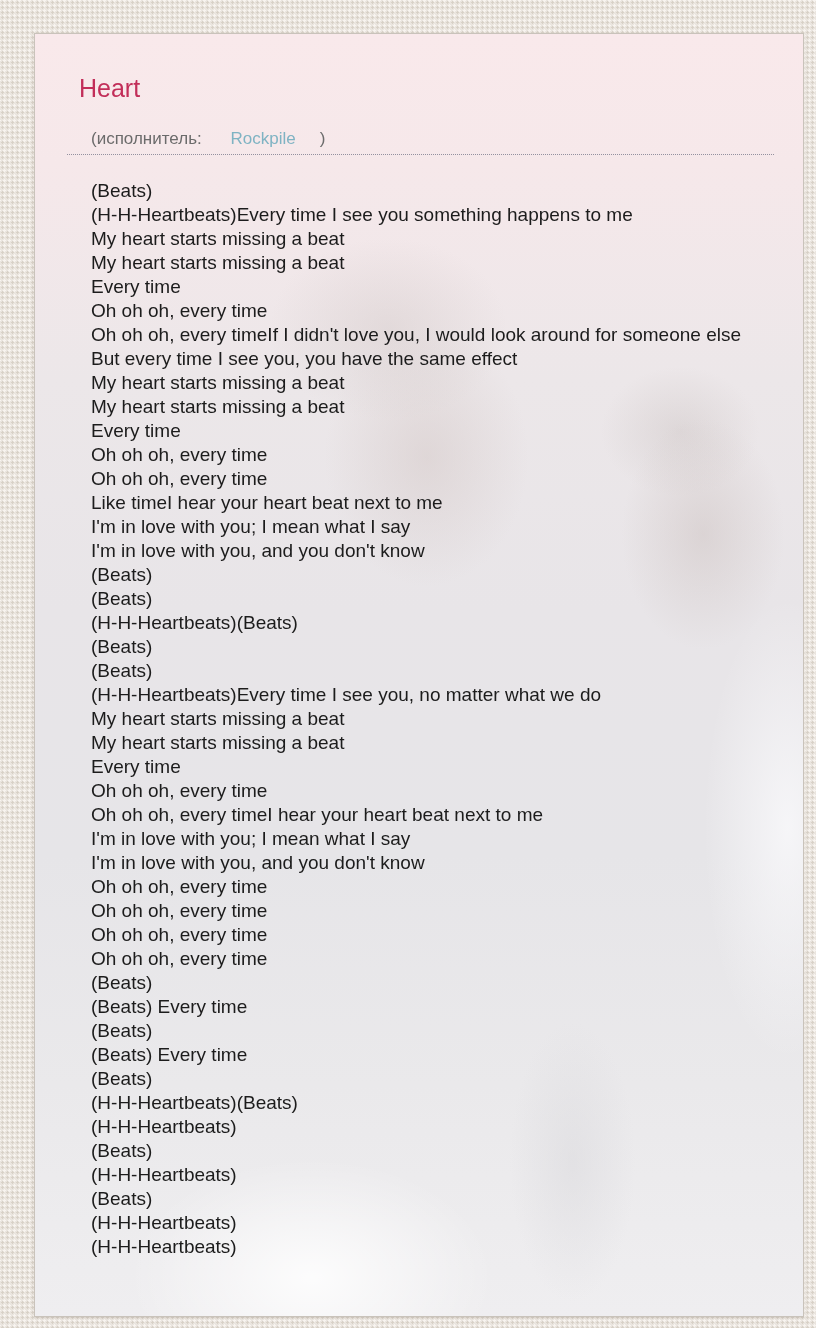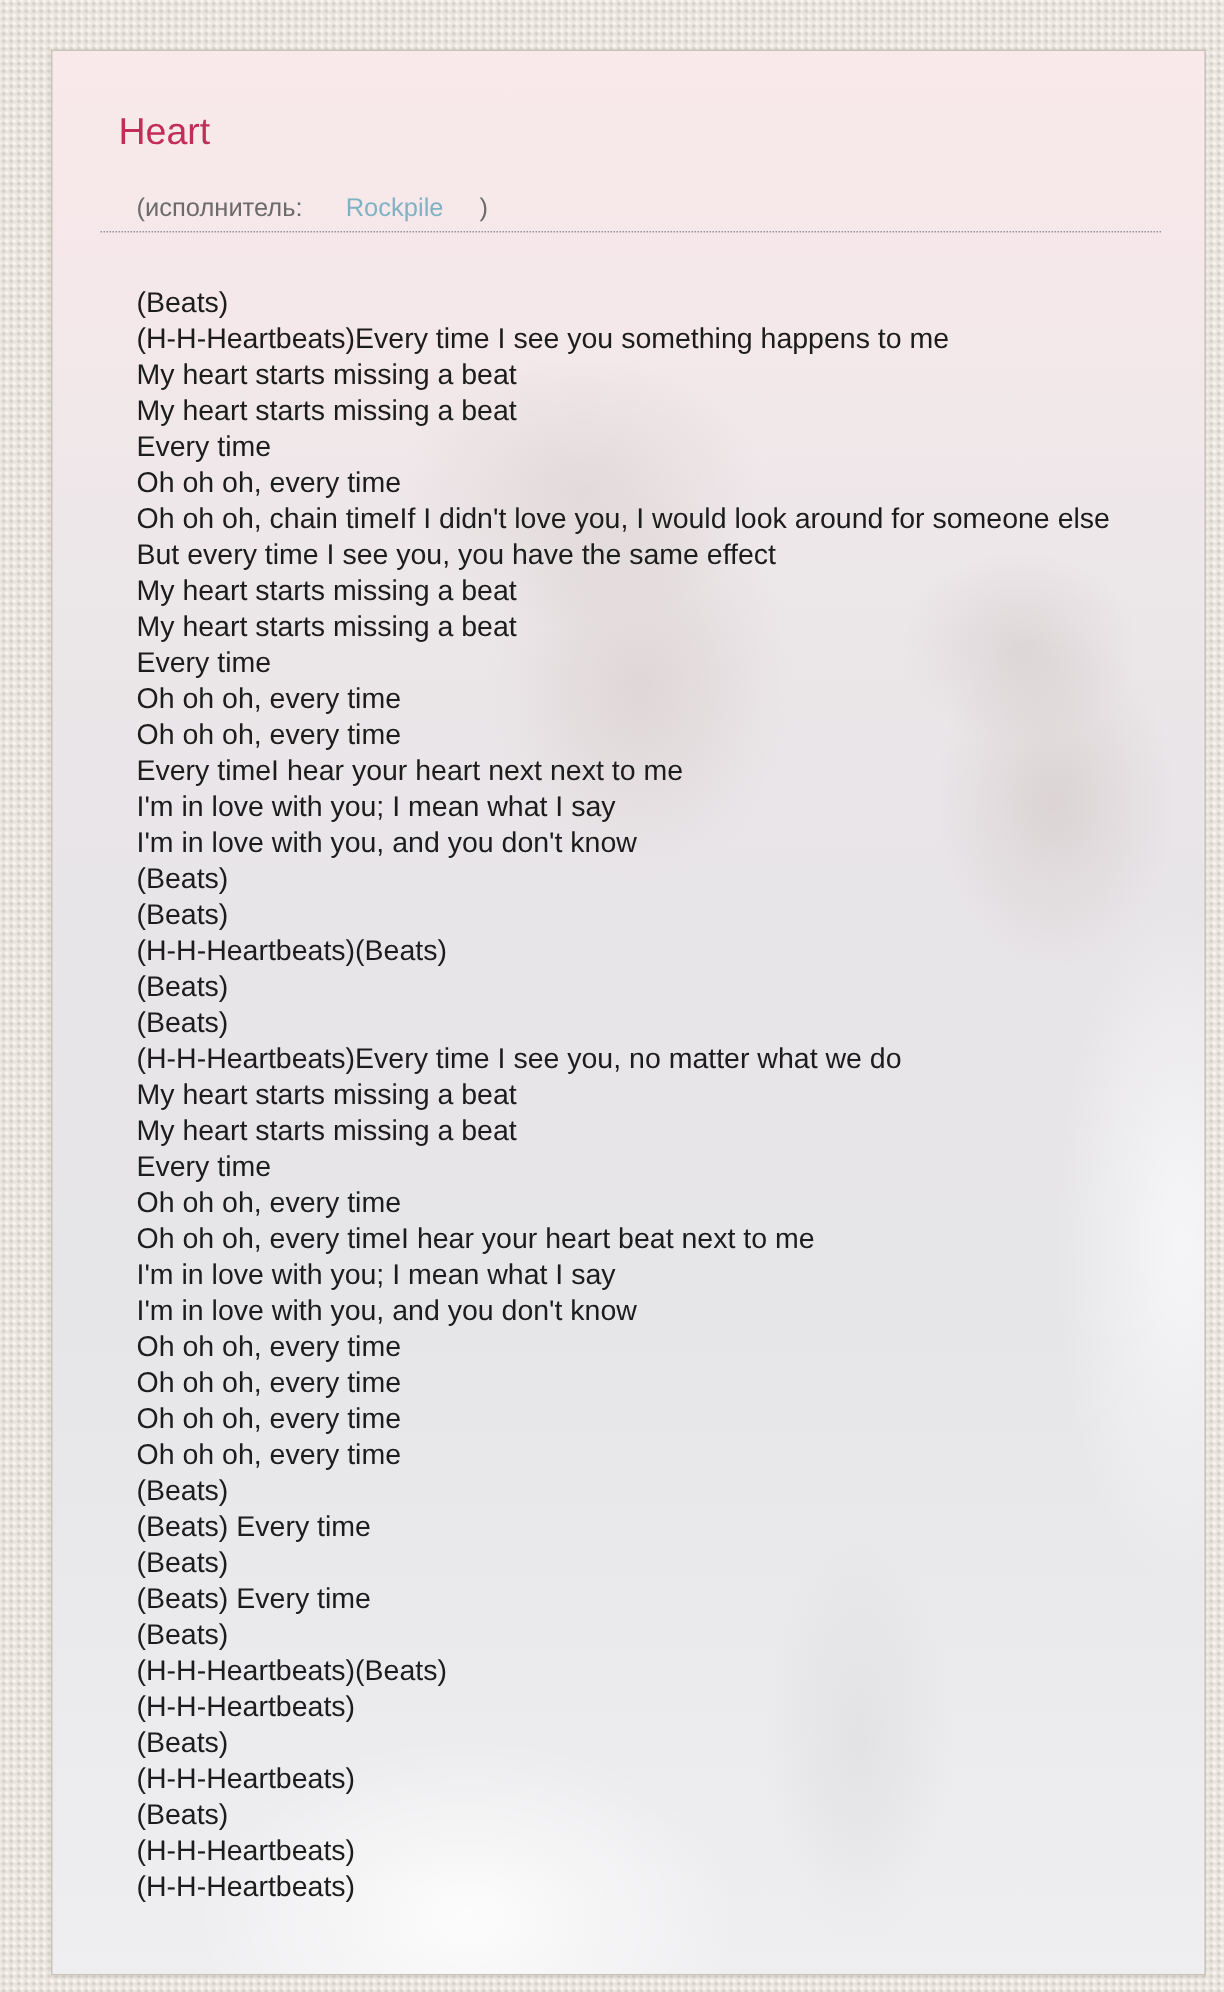--- a/index.html
+++ b/index.html
@@ -63,21 +63,20 @@
   }
 
   .artist-link {
     color: #7fb3c3;
     text-decoration: none;
     cursor: pointer;
     text-align: right;
   }
 
   .lyrics-text {
-    margin-top: 12px;
     font-size: 19px;
     line-height: 24px;
     color: #1c1c1c;
     white-space: nowrap;   
   }
 
   .lyric-line {
     height: 24px;
   }
 
@@ -104,28 +103,28 @@
     </div>
 
     <div class="lyrics-text">
 
     <div class="lyric-line">(Beats)</div>
         <div class="lyric-line">(H-H-Heartbeats)Every time I see you something happens to me</div>
         <div class="lyric-line">My heart starts missing a beat</div>
         <div class="lyric-line">My heart starts missing a beat</div>
         <div class="lyric-line">Every time</div>
         <div class="lyric-line">Oh oh oh, every time</div>
-        <div class="lyric-line">Oh oh oh, chain timeIf I didn't love you, I would look around for someone else</div>
+        <div class="lyric-line">Oh oh oh, every timeIf I didn't love you, I would look around for someone else</div>
         <div class="lyric-line">But every time I see you, you have the same effect</div>
         <div class="lyric-line">My heart starts missing a beat</div>
         <div class="lyric-line">My heart starts missing a beat</div>
         <div class="lyric-line">Every time</div>
         <div class="lyric-line">Oh oh oh, every time</div>
         <div class="lyric-line">Oh oh oh, every time</div>
-        <div class="lyric-line">Every timeI hear your heart next next to me</div>
+        <div class="lyric-line">Like timeI hear your heart beat next to me</div>
         <div class="lyric-line">I'm in love with you; I mean what I say</div>
         <div class="lyric-line">I'm in love with you, and you don't know</div>
         <div class="lyric-line">(Beats)</div>
         <div class="lyric-line">(Beats)</div>
         <div class="lyric-line">(H-H-Heartbeats)(Beats)</div>
         <div class="lyric-line">(Beats)</div>
         <div class="lyric-line">(Beats)</div>
         <div class="lyric-line">(H-H-Heartbeats)Every time I see you, no matter what we do</div>
         <div class="lyric-line">My heart starts missing a beat</div>
         <div class="lyric-line">My heart starts missing a beat</div>

